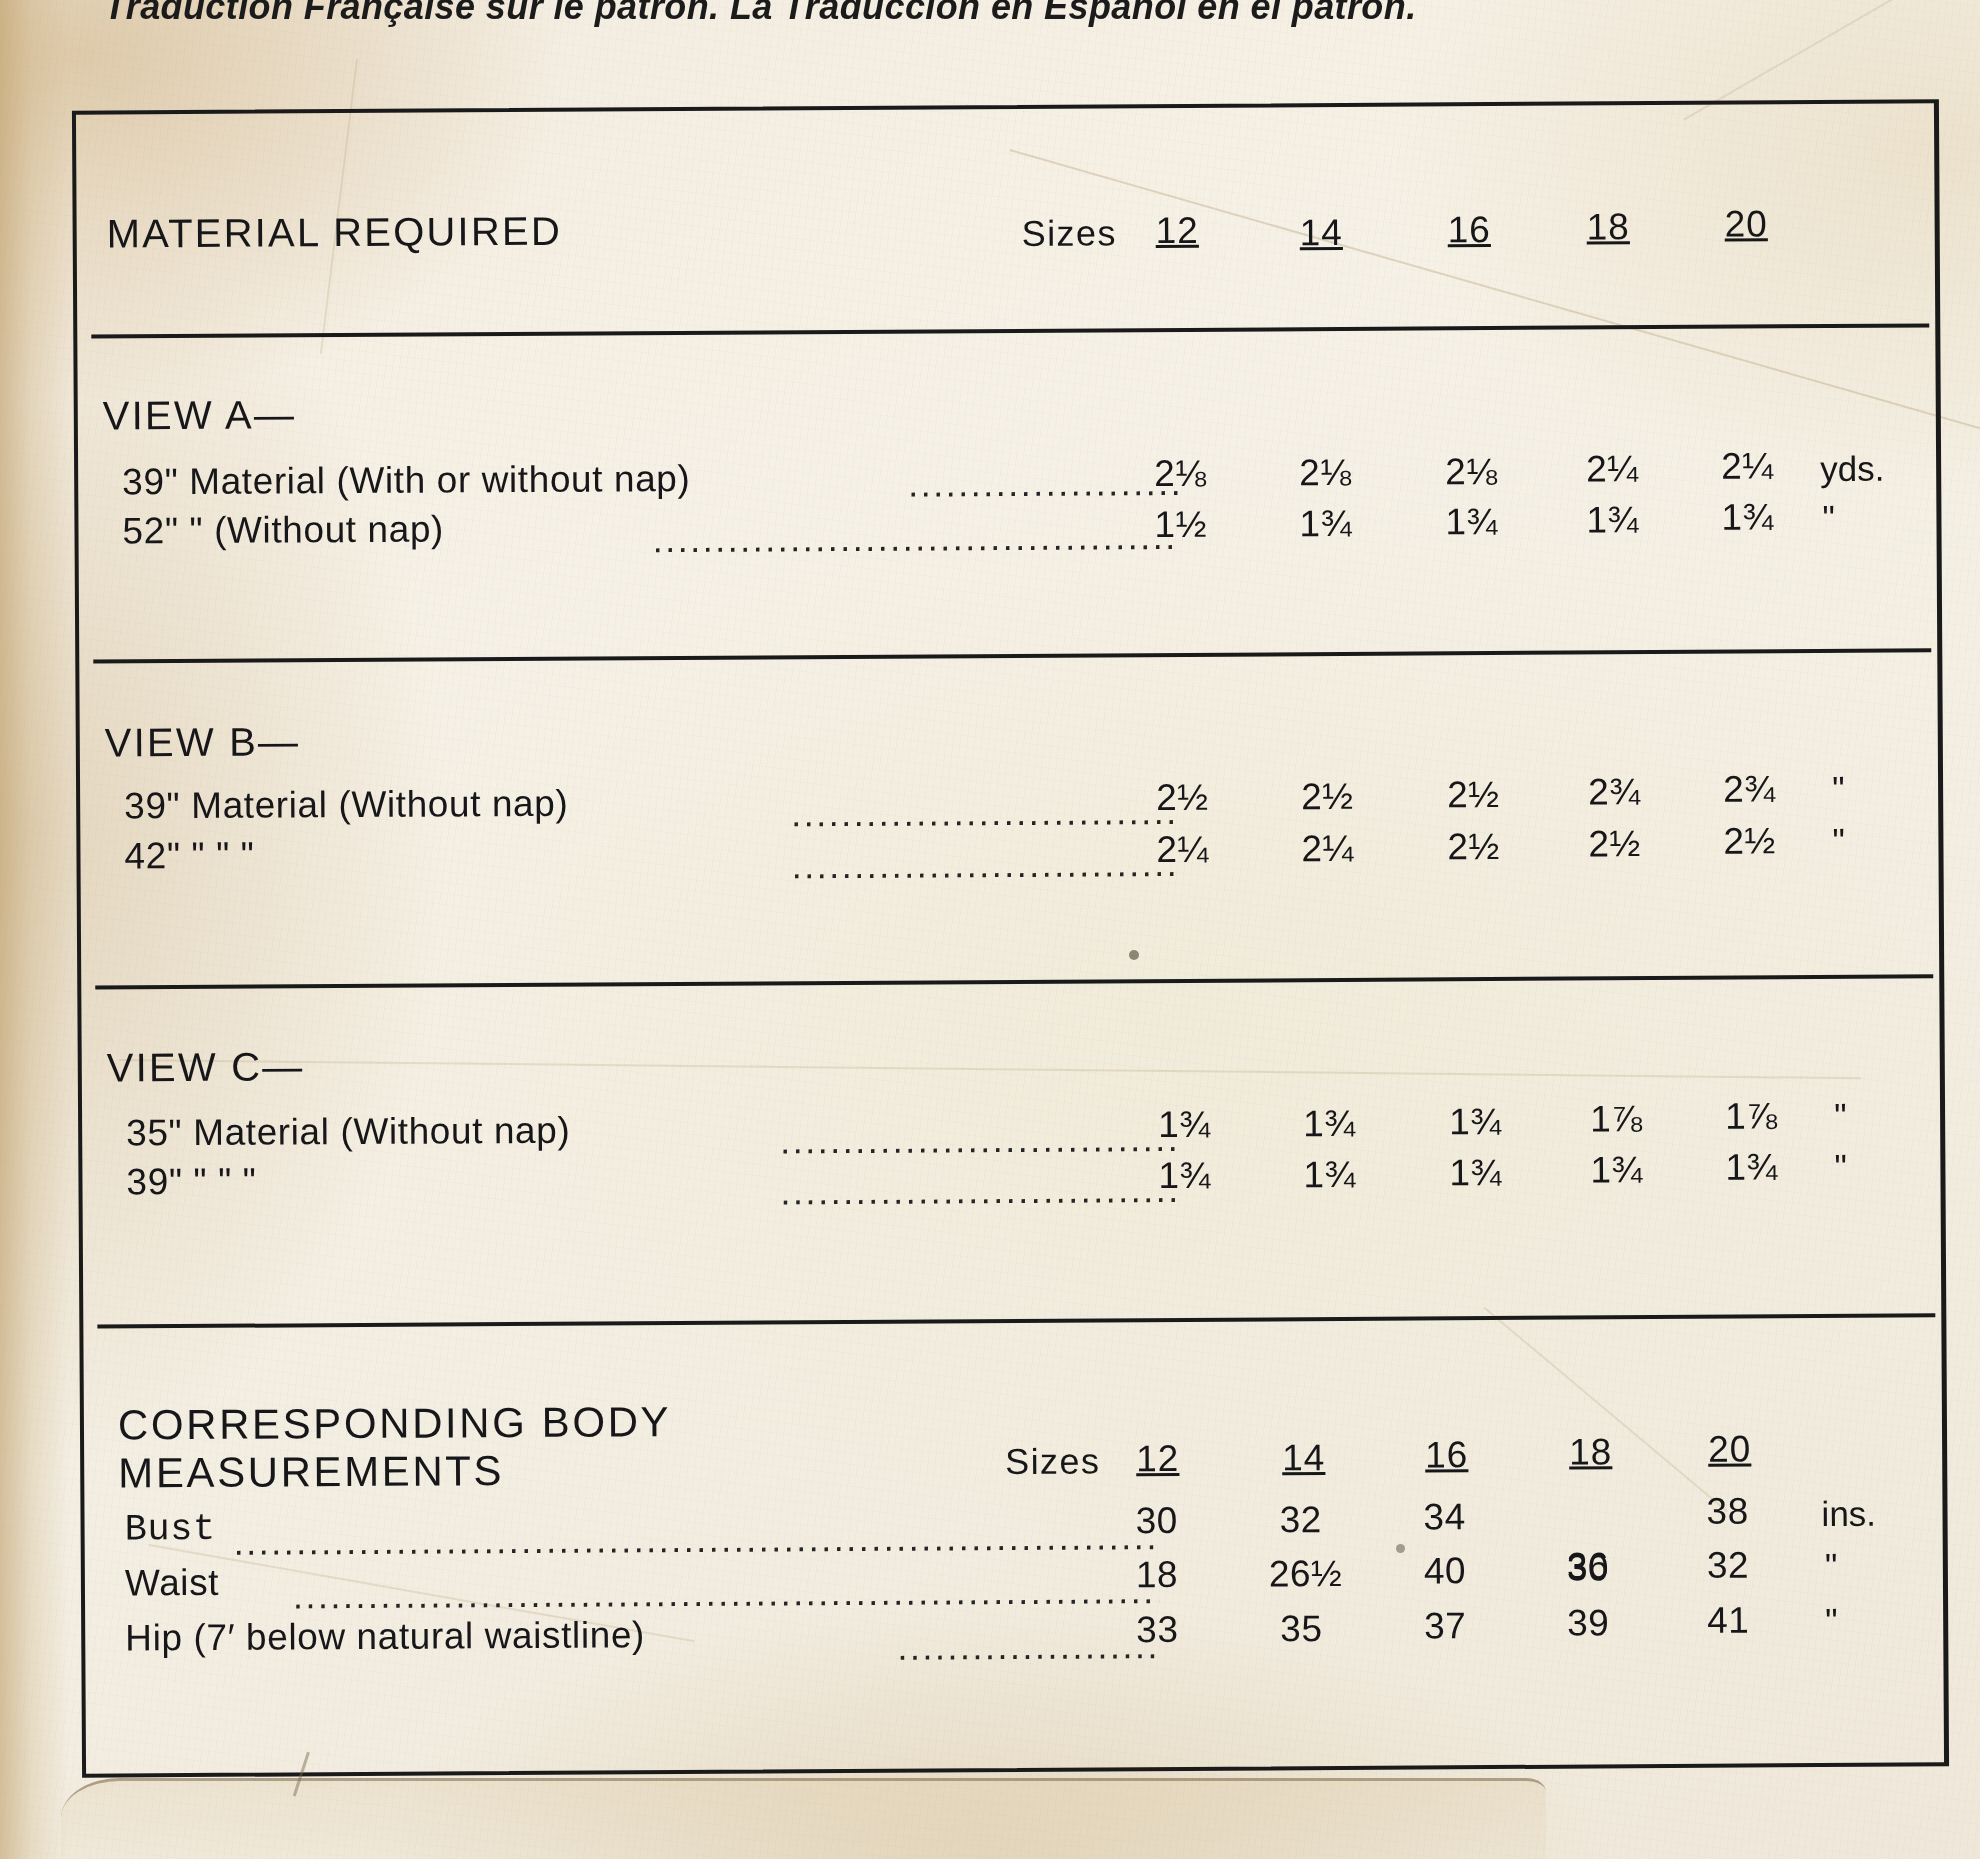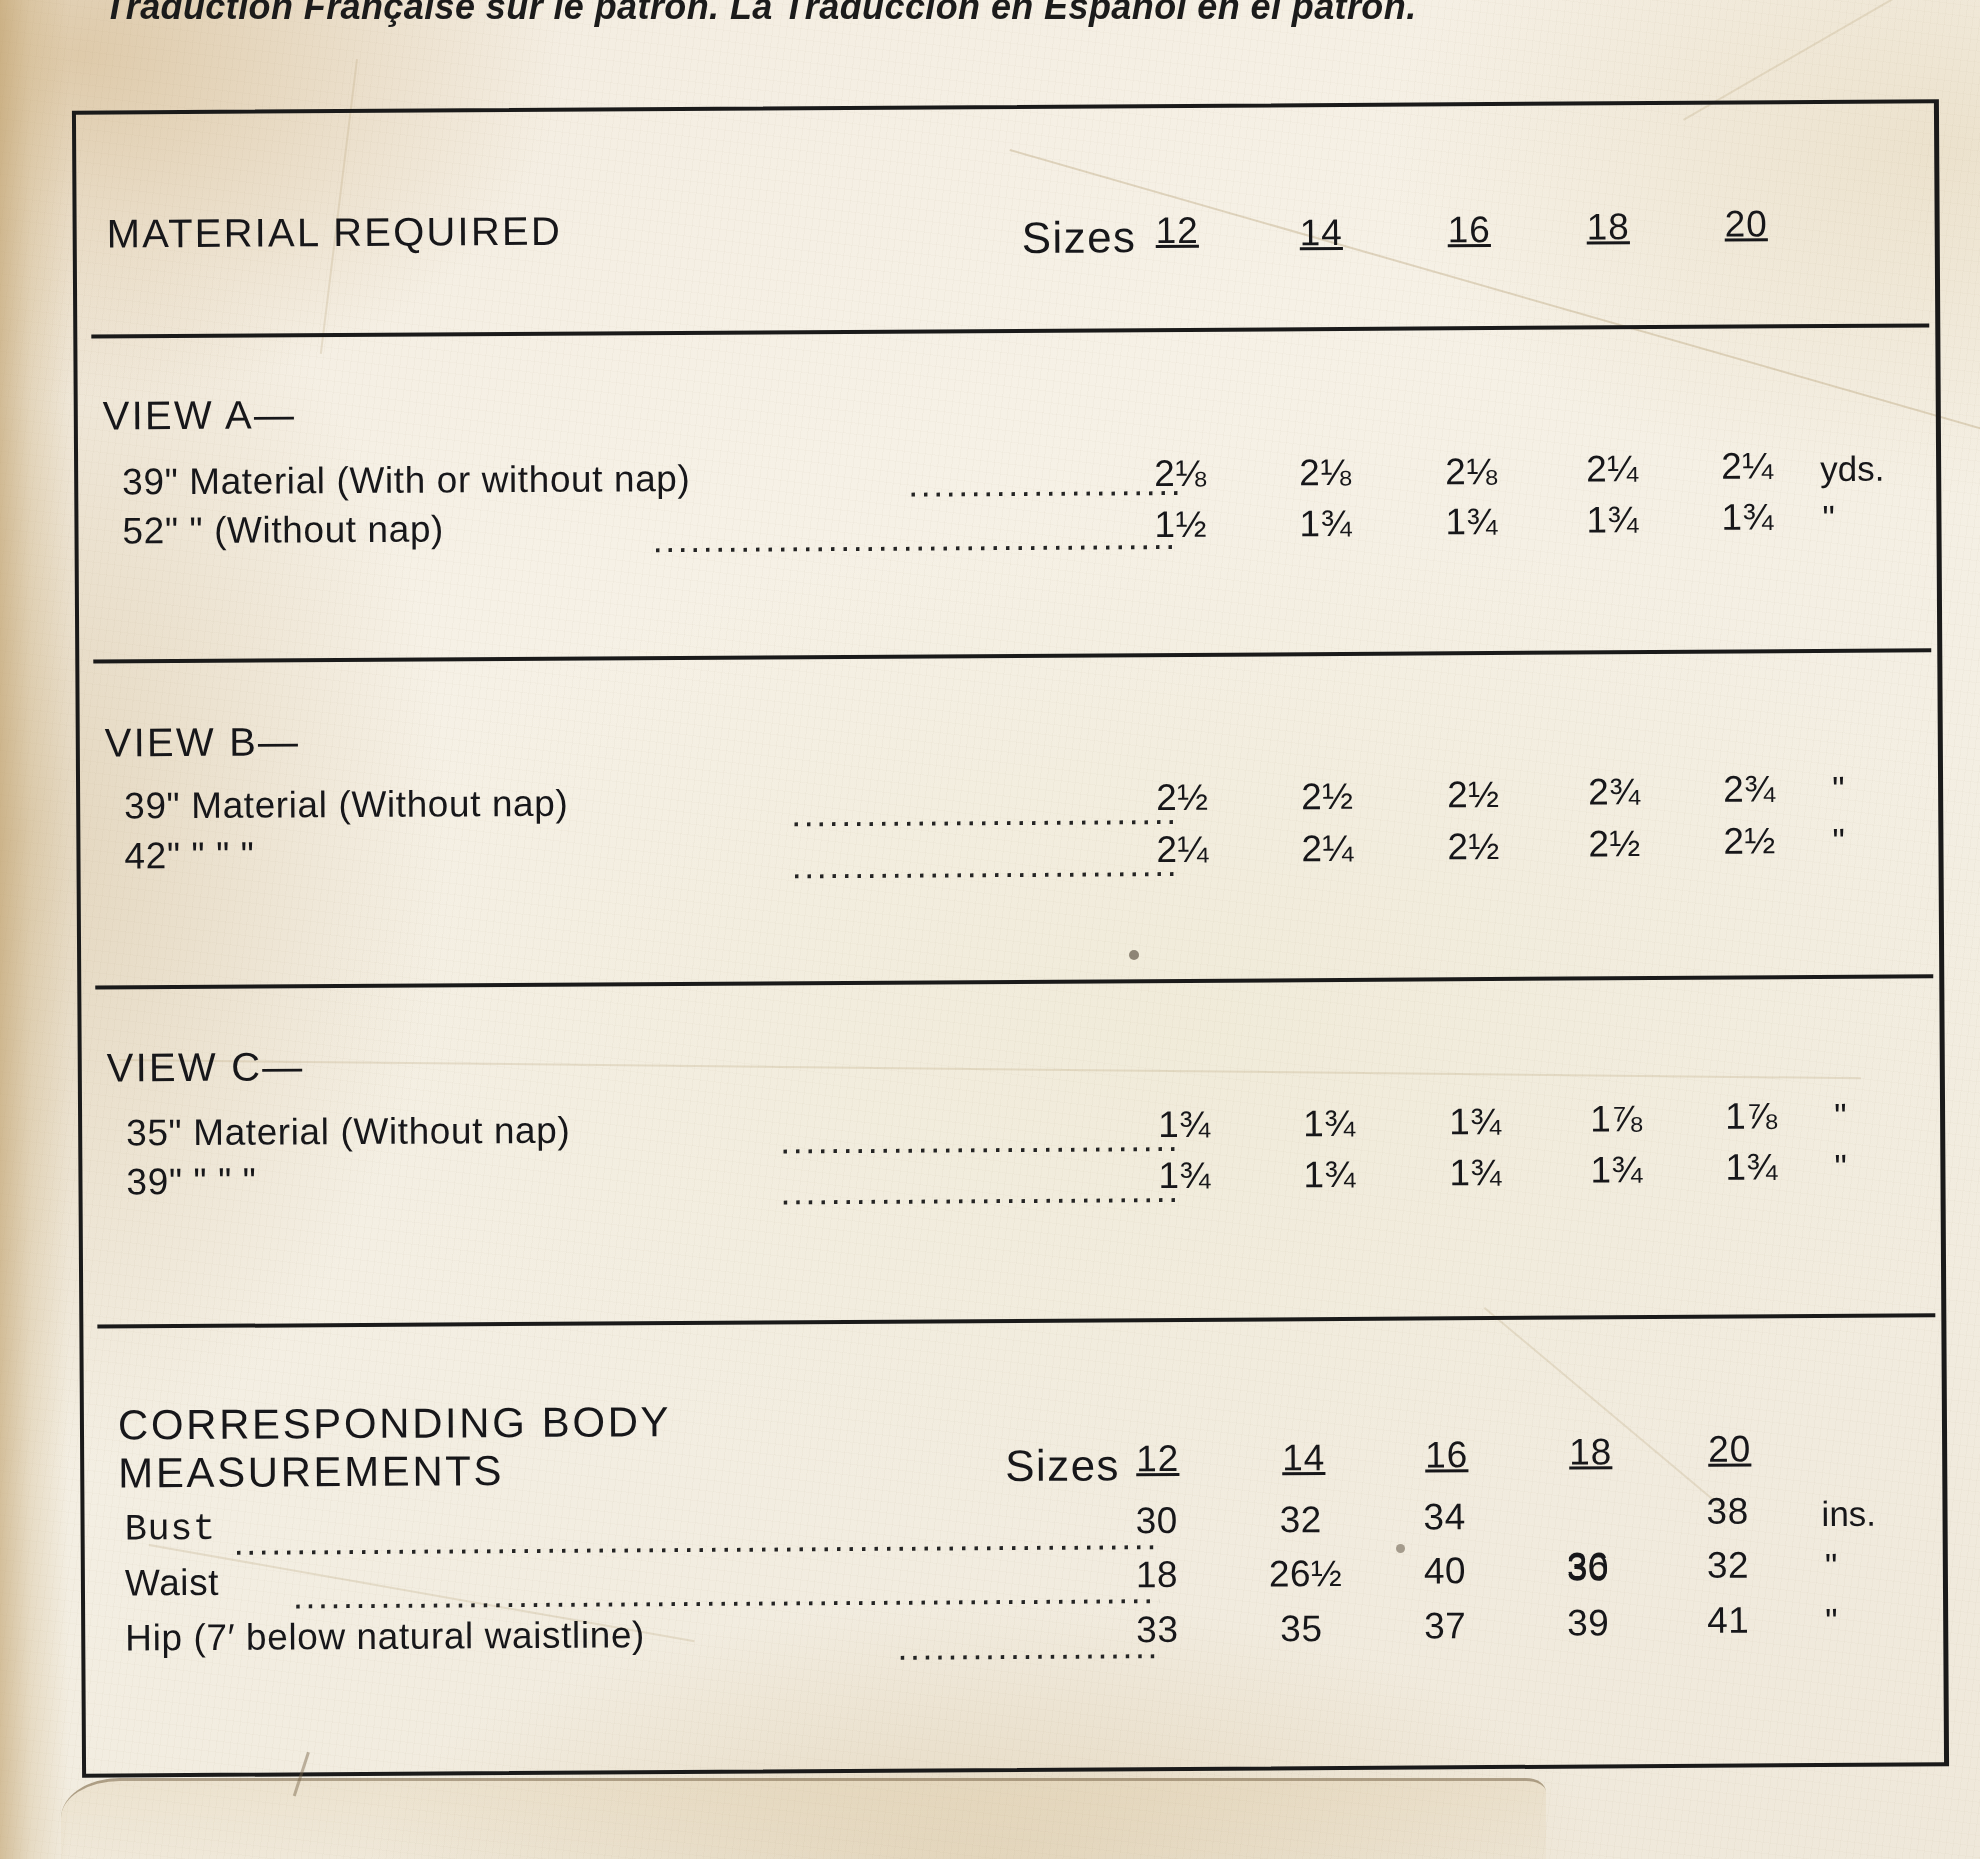--- a/index.html
+++ b/index.html
@@ -105,21 +105,21 @@
   .sec-title {
     font-size: 40px;
     letter-spacing: 2.2px;
     font-family: "Liberation Sans", sans-serif;
   }
   .row-label {
     font-size: 37px;
     letter-spacing: 0.6px;
   }
   .sizes-label {
-    font-size: 44px;
+    font-size: 36px;
     letter-spacing: 1.4px;
   }
   .size-num {
     font-size: 37px;
     letter-spacing: 1px;
     text-decoration: underline;
   }
   .val {
     font-size: 37px;
     letter-spacing: 0.5px;

